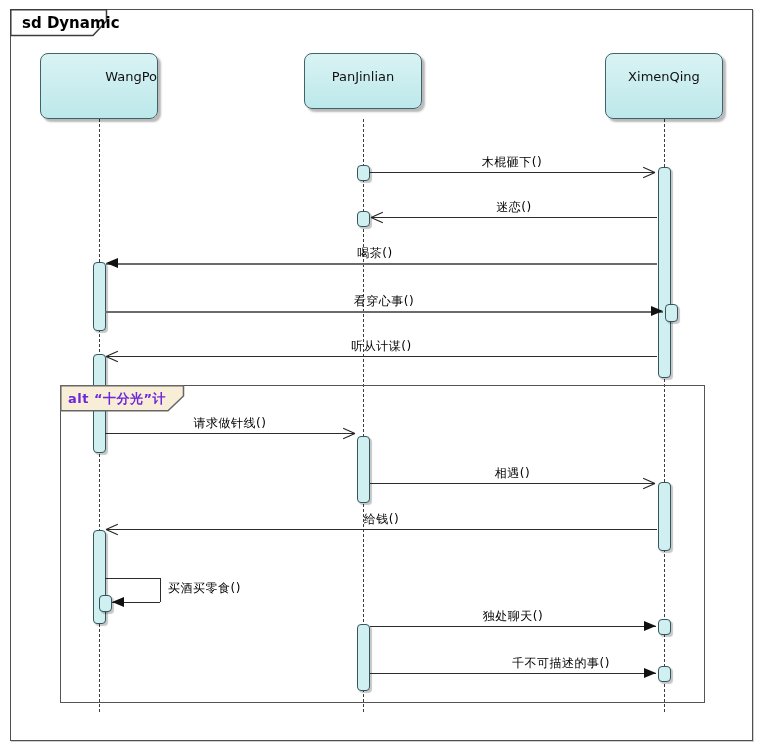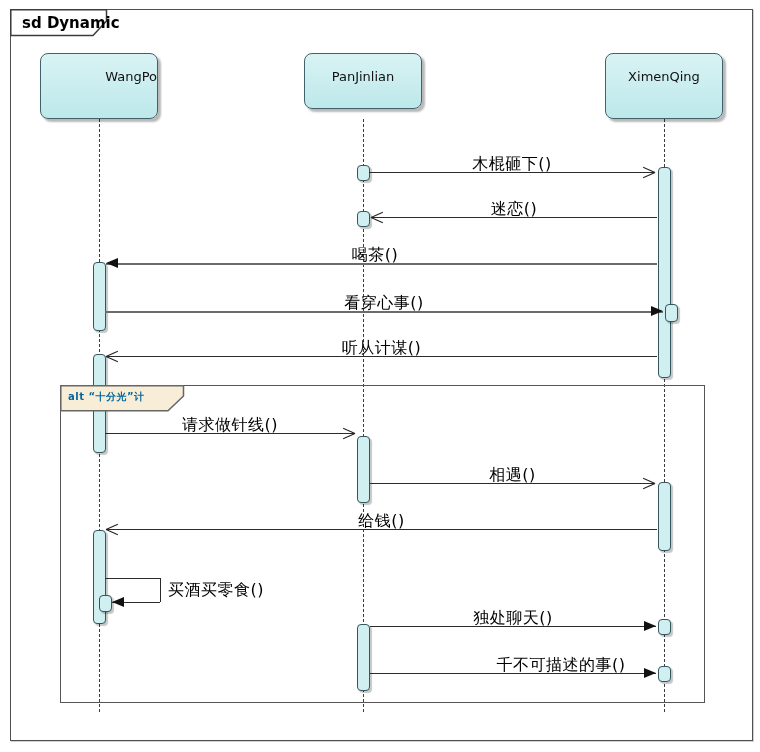--- a/index.html
+++ b/index.html
@@ -12,21 +12,21 @@
     border:1.5px solid #4f4f4f;box-sizing:border-box;
     box-shadow:1px 1px 0 rgba(0,0,0,0.18);
   }
   .sd-tab{position:absolute;left:10px;top:9px;}
   .sd-title{
     position:absolute;left:22px;top:14px;font-size:15px;font-weight:bold;color:#000;
     white-space:nowrap;
   }
   .alt-tab{position:absolute;left:60px;top:385px;}
   .alt-title{
-    position:absolute;left:68px;top:390px;font-size:10px;font-weight:bold;color:#0369a1;
+    position:absolute;left:68px;top:390px;font-size:13px;font-weight:bold;color:#6d28d9;
     white-space:nowrap;letter-spacing:0.5px;
   }
   .alt-rect{
     position:absolute;border:1.5px solid #555;box-sizing:border-box;background:transparent;
   }
   .lifeline{position:absolute;width:0;border-left:1px dashed #3c3c3c;}
   .head{
     position:absolute;width:118px;height:66px;box-sizing:border-box;
     background:linear-gradient(180deg,#d9f3f4 0%,#bde8ea 100%);
     border:1px solid #41626a;border-radius:8px;
@@ -35,21 +35,21 @@
     font-size:13px;color:#111;
   }
   .act{
     position:absolute;width:13px;box-sizing:border-box;
     background:#cfeff1;border:1px solid #34565c;border-radius:4px;
     box-shadow:2px 2px 1px rgba(0,0,0,0.22);
   }
   .msg-line{position:absolute;height:0;border-top:1px solid #2b2b2b;}
   .msg-line.thick{border-top:2px solid #6b6b6b;}
   .msg-label{
-    position:absolute;font-size:16px;color:#000;white-space:nowrap;
+    position:absolute;font-size:12px;color:#000;white-space:nowrap;
     letter-spacing:0.5px;transform:translateX(-50%);
   }
   .msg-label.self{transform:none;}
   .ah-filled{position:absolute;width:0;height:0;border-top:5px solid transparent;border-bottom:5px solid transparent;}
   .ah-filled.r{border-left:12px solid #111;}
   .ah-filled.l{border-right:12px solid #111;}
   .ah-open{position:absolute;width:13px;height:16px;}
   .ah-open i{position:absolute;display:block;width:13px;height:0;border-top:1px solid #222;top:8px;}
   .ah-open.r i{right:0;transform-origin:100% 50%;}
   .ah-open.l i{left:0;transform-origin:0 50%;}

